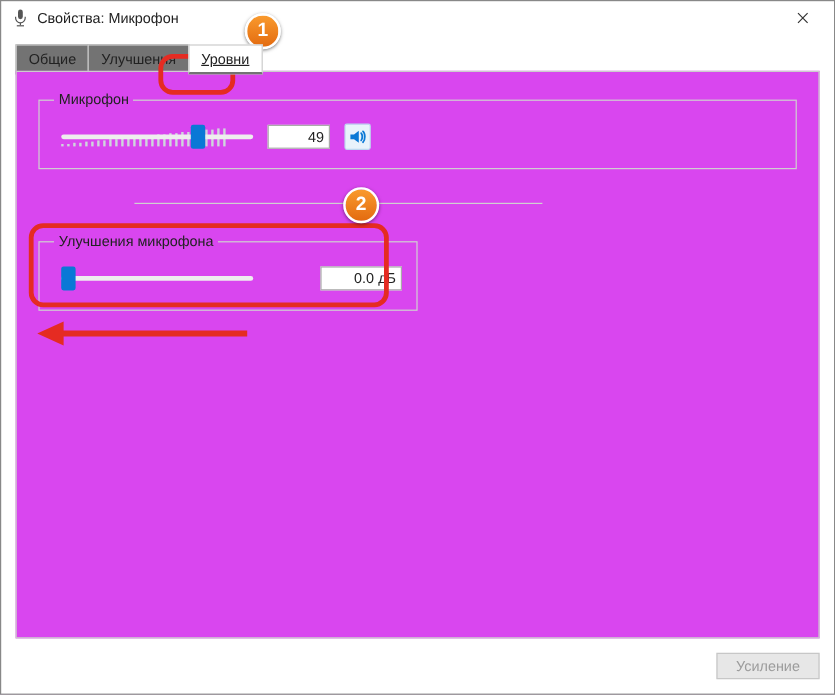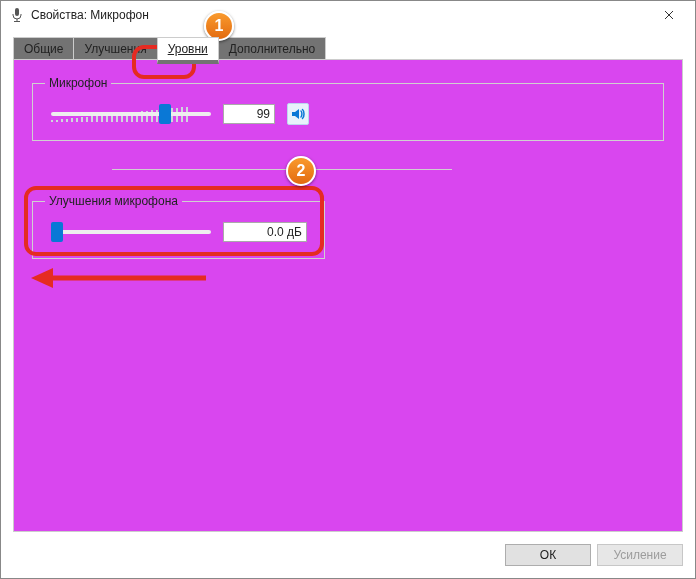--- a/index.html
+++ b/index.html
@@ -6,39 +6,39 @@
   body { margin: 0; background: #fff; width: 696px; height: 579px; position: relative; border: 1px solid #888; }
 
   .titlebar { position: relative; height: 28px; display: flex; align-items: center; padding-left: 8px; }
   .titlebar .mic-glyph { width: 16px; height: 16px; display: inline-flex; align-items: center; justify-content: center; margin-right: 6px; }
   .titlebar .title { font-size: 12px; color: #222; }
   .titlebar .close { position: absolute; right: 6px; top: 4px; width: 40px; height: 20px; display: flex; align-items: center; justify-content: center; color:#555; }
   .titlebar .close svg { width: 10px; height: 10px; }
 
   .tabs { position: relative; padding: 8px 12px 0 12px; display: flex; gap: 0; font-size: 12px; }
   .tab { padding: 4px 10px 4px 10px; border: 1px solid #ccc; border-bottom: none; background: #737373; position: relative; color:#222; }
-  .tab.active { background: #fff; z-index: 2; border-bottom: 4px solid #737373; text-decoration: underline; }
+  .tab.active { background: #fff; z-index: 2; border-bottom: 2px solid #737373; text-decoration: underline; }
   .tab + .tab { margin-left: -1px; }
 
   .tab-panel { position:absolute; left:12px; right:12px; top:58px; bottom:46px; border:1px solid #ccc; background:#d946ef; padding:16px 18px; }
 
   fieldset { border: 1px solid #d0d0d0; margin: 0 0 28px 0; padding: 12px 12px 14px 12px; position: relative; }
   fieldset legend { font-size: 12px; padding: 0 4px; color:#222; }
   fieldset.amp { width: 293px; }
 
   .slider-row { display: flex; align-items: center; gap: 12px; margin-left: 6px; }
 
   .hslider { position: relative; width: 160px; height: 24px; }
   .hslider .track { position: absolute; left:0; right:0; top:50%; height:4px; margin-top:-2px; background:#eee; border-radius:2px; }
   .hslider .levelbars { position:absolute; left:0; top:4px; height:16px; display:flex; align-items:flex-end; gap:3px; }
   .hslider .levelbars span { display:block; width:2px; background:#cfd6dc; }
   .hslider .thumb { position:absolute; width:12px; height:20px; background:#0a78d6; border-radius:2px; top:50%; transform:translate(-50%,-50%); }
 
   .valbox { width: 52px; height: 20px; border: 1px solid #aaa; background:#fff; font-size:12px; text-align:right; padding:1px 4px; line-height:16px; color:#222; }
-  .valbox.wide { width: 84px; }
+  .valbox.wide { width: 68px; margin-left: 44px; }
 
   .spk-btn { width:22px; height:22px; border:1px solid #bcd7ef; background:#e8f2fb; border-radius:2px; display:flex; align-items:center; justify-content:center; color:#0a78d6; }
   .spk-btn svg { width:16px; height:16px; }
 
   .sep { border:none; border-top:1px solid #d0d0d0; margin:6px 0 24px 80px; width:340px; }
 
   .btnbar { position:absolute; right:12px; bottom:12px; display:flex; gap:6px; }
   .btn { width:86px; height:22px; border:1px solid #adadad; background:#e1e1e1; font-size:12px; color:#222; display:flex; align-items:center; justify-content:center; }
   .btn.disabled { color:#9c9c9c; border-color:#c7c7c7; background:#e7e7e7; }
 
@@ -64,21 +64,20 @@
     <svg viewBox="0 0 10 10">
         <path d="M1 1 L9 9 M9 1 L1 9" stroke="#333" stroke-width="1"></path>
       </svg>
   </div>
 </div>
 
 <div class="tabs">
   <div class="tab">Общие</div>
   <div class="tab">Улучшения</div>
   <div class="tab active">Уровни</div>
-  <div class="tab">Дополнительно</div>
 </div>
 
 <div class="tab-panel">
 
   <fieldset>
     <legend>Микрофон</legend>
     <div class="slider-row">
       <div class="hslider">
         <div class="levelbars" id="lb1">
             <span style="height: 2px;"></span>
@@ -106,21 +105,21 @@
             <span style="height: 13px;"></span>
             <span style="height: 13.5px;"></span>
             <span style="height: 14px;"></span>
             <span style="height: 14.5px;"></span>
             <span style="height: 15px;"></span>
             <span style="height: 15.5px;"></span>
           </div>
         <div class="track"></div>
         <div class="thumb" id="thumb1" style="left: 71%;"></div>
       </div>
-      <div class="valbox">99</div>
+      <div class="valbox">49</div>
       <div class="spk-btn">
         <svg viewBox="0 0 16 16">
             <path d="M2 6h3l4-3v10l-4-3H2z" fill="#0a78d6"></path>
             <path d="M11 5c1.2 1 1.2 5 0 6" stroke="#0a78d6" fill="none" stroke-width="1.5" stroke-linecap="round"></path>
             <path d="M12.5 3.5c2 1.6 2 7.4 0 9" stroke="#0a78d6" fill="none" stroke-width="1.5" stroke-linecap="round"></path>
           </svg>
       </div>
     </div>
   </fieldset>
 
@@ -133,21 +132,20 @@
         <div class="track"></div>
         <div class="thumb" id="thumb2" style="left: 4%;"></div>
       </div>
       <div class="valbox wide">0.0 дБ</div>
     </div>
   </fieldset>
 
 </div>
 
 <div class="btnbar">
-  <div class="btn">ОК</div>
   <div class="btn disabled">Усиление</div>
 </div>
 
 <div class="anno-box" style="left:131px; top:44px; width:64px; height:34px;"></div>
 <div class="anno-badge" style="left:203px; top:10px;">1</div>
 
 <div class="anno-box" style="left:23px; top:185px; width:300px; height:70px;"></div>
 <div class="anno-badge" style="left:285px; top:155px;">2</div>
 
 <svg class="anno-arrow" style="left:30px; top:265px; width:180px; height:24px;" viewBox="0 0 180 24">

